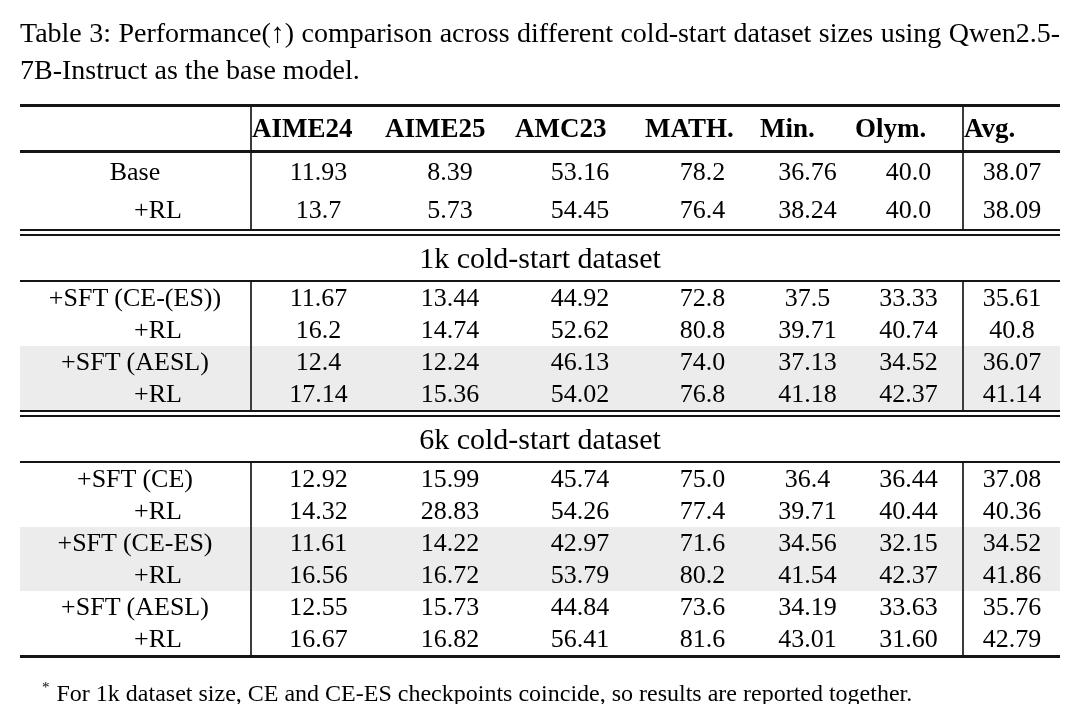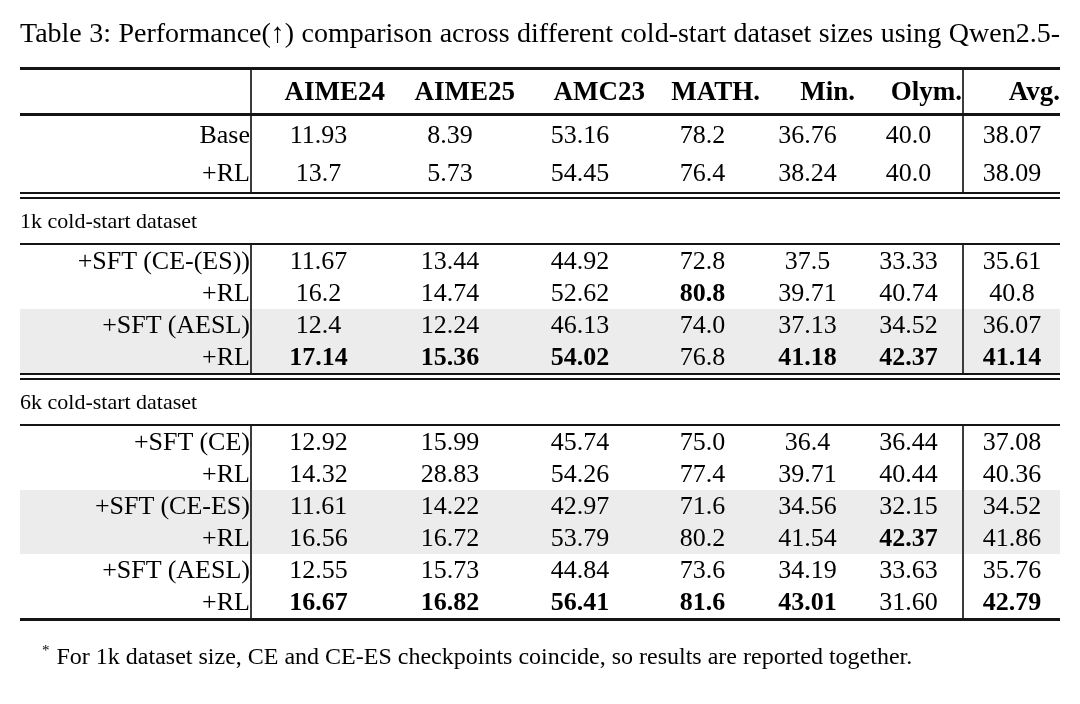--- a/index.html
+++ b/index.html
@@ -46,68 +46,69 @@
     font-size: 26px;
   }
   table.results th,
   table.results td {
     padding: 0;
     vertical-align: middle;
     overflow: hidden;
   }
   thead th {
     font-weight: bold;
-    text-align: right;
+    text-align: left;
     height: 43px;
     border-bottom: 3px solid var(--rule, #151515);
     font-size: 27px;
   }
   td.lbl {
-    text-align: right;
+    text-align: center;
     padding-left: 24px;
   }
   td.lbl.indent {
     padding-left: 46px;
   }
   td.num {
     text-align: center;
   }
   tr.data-row td { height: 32px; }
   tr.data-row.roomy td { height: 38px; }
   .vr-right { border-right: 2px solid var(--vrule, #3c3c3c); }
   .vr-left  { border-left:  2px solid var(--vrule, #3c3c3c); }
   tr.shaded td { background: var(--shade, #ececec); }
   tr.section-row td {
     height: 44px;
-    text-align: left;
+    text-align: center;
     border-top: 7px double var(--rule, #151515);
     border-bottom: 2px solid var(--rule, #151515);
-    font-size: 22px;
-  }
-  td.bold { font-weight: bold; }
+    font-size: 30px;
+  }
+  td.bold { font-weight: normal; }
   
   .footnote {
     margin-top: 21px;
     padding-left: 22px;
     font-size: 24px;
     color: var(--text, #000);
   }
   .footnote sup {
     font-size: 15px;
     padding-right: 7px;
   }
 </style>
 </head>
 <body>
 
 <div class="page">
   <div class="content">
 
     <div class="caption">
       <span class="cap-l1">Table 3: Performance(↑) comparison across different cold-start dataset sizes using Qwen2.5-</span>
+      <span class="cap-l2">7B-Instruct as the base model.</span>
     </div>
 
     <table class="results">
       <colgroup>
         <col style="width:231px">
         <col style="width:134px">
         <col style="width:130px">
         <col style="width:130px">
         <col style="width:115px">
         <col style="width:95px">

